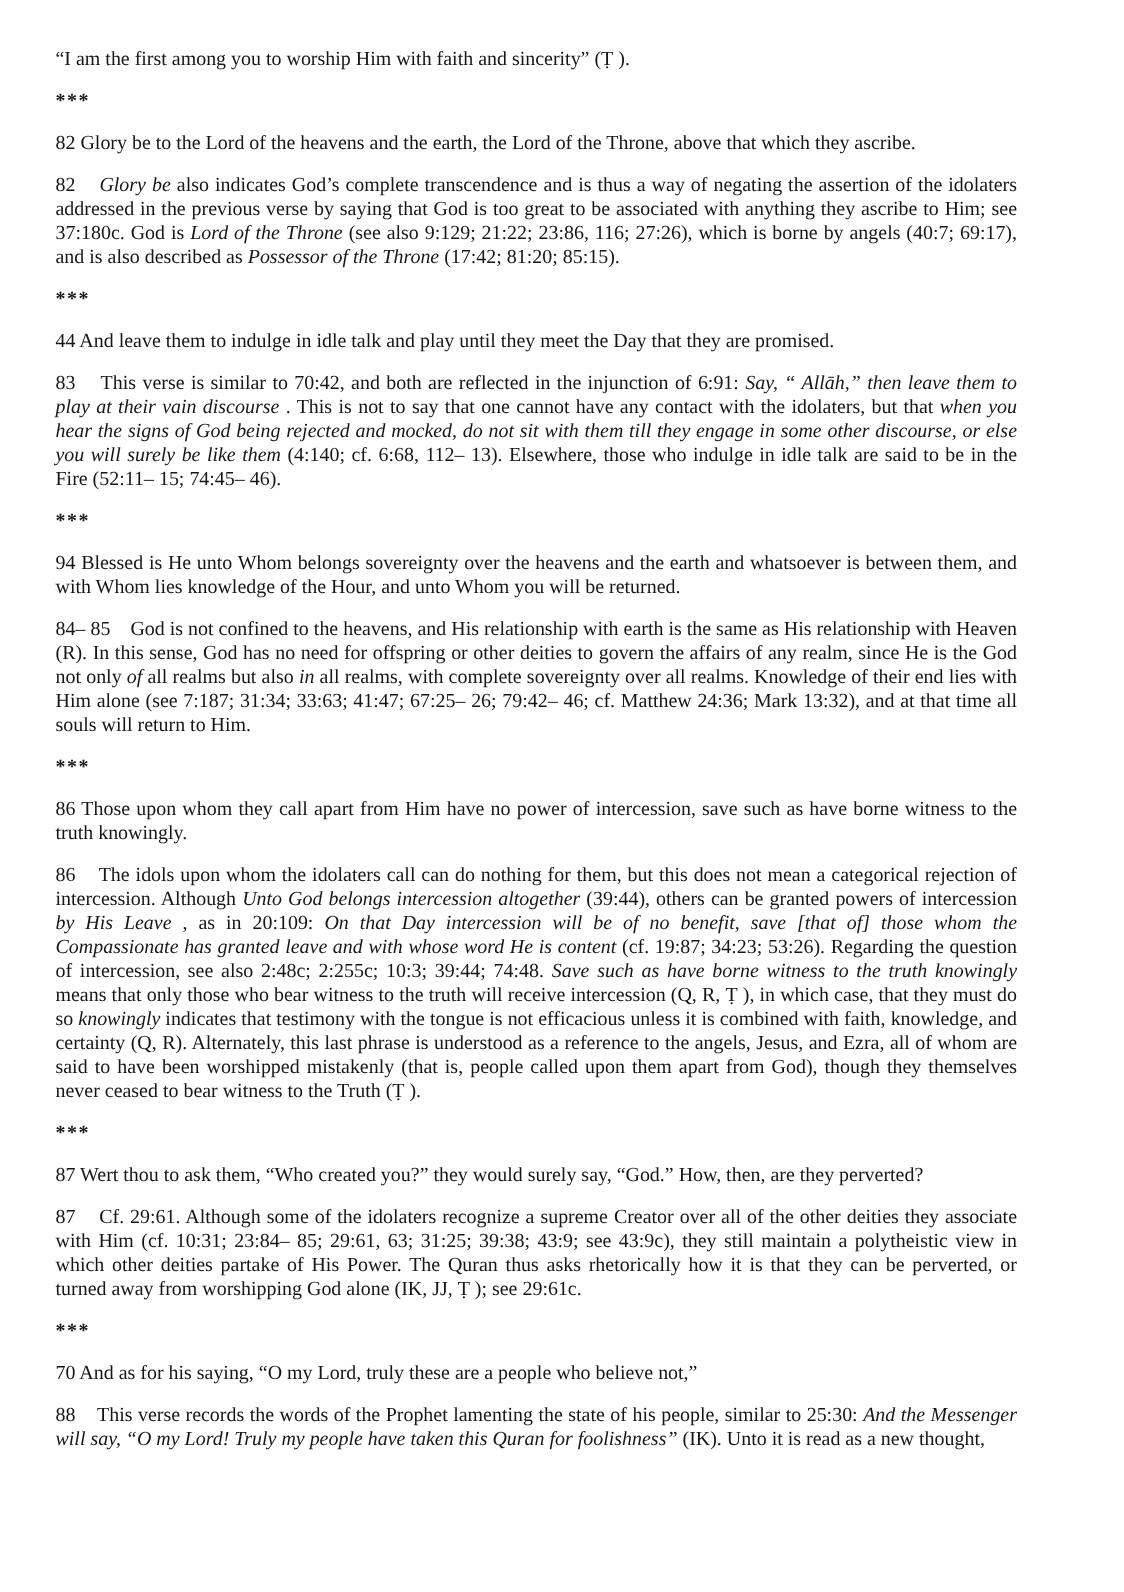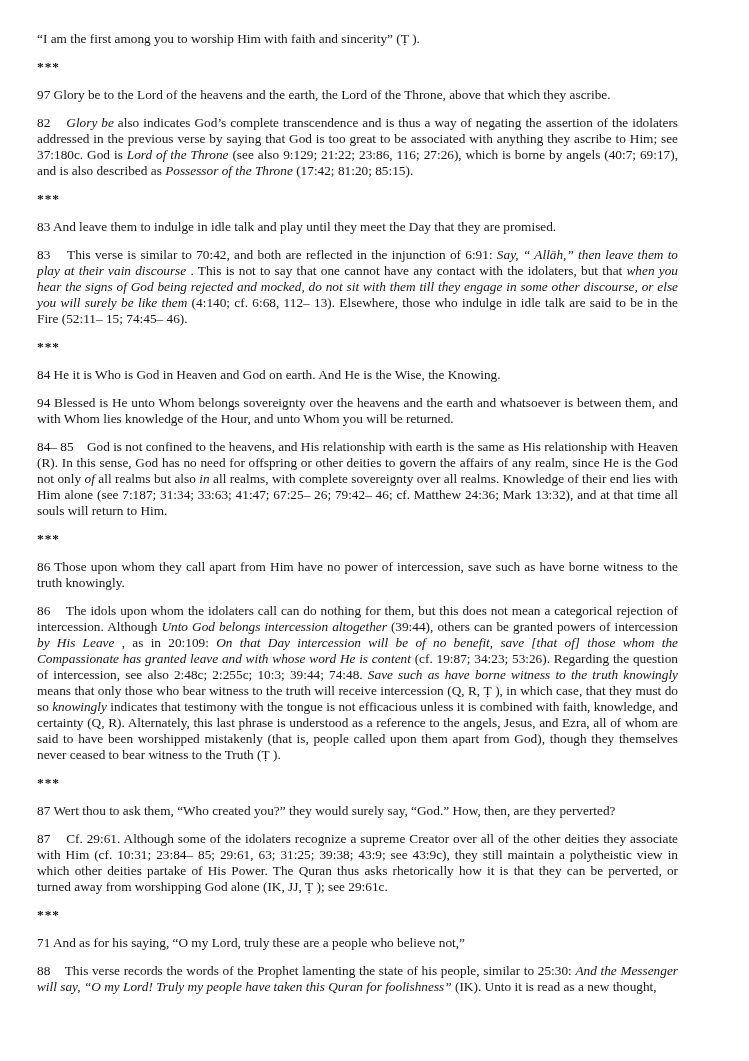--- a/index.html
+++ b/index.html
@@ -35,31 +35,30 @@
   .para i {
     font-style: italic;
   }
 </style>
 </head>
 <body>
 
 <div class="page-text">
   <div class="para"><span>“I am the first among you to worship Him with faith and sincerity” (Ṭ ).</span></div>
   <div class="para separator">***</div>
-  <div class="para"><span>97 Glory be to the Lord of the heavens and the earth, the Lord of the Throne, above that which they ascribe.</span></div>
+  <div class="para"><span>82 Glory be to the Lord of the heavens and the earth, the Lord of the Throne, above that which they ascribe.</span></div>
   <div class="para"><span>82&nbsp;&nbsp;&nbsp; </span><i>Glory be</i><span> also indicates God’s complete transcendence and is thus a way of negating the assertion of the idolaters addressed in the previous verse by saying that God is too great to be associated with anything they ascribe to Him; see 37:180c. God is </span><i>Lord of the Throne</i><span> (see also 9:129; 21:22; 23:86, 116; 27:26), which is borne by angels (40:7; 69:17), and is also described as </span><i>Possessor of the Throne</i><span> (17:42; 81:20; 85:15).</span></div>
   <div class="para separator">***</div>
-  <div class="para"><span>83 And leave them to indulge in idle talk and play until they meet the Day that they are promised.</span></div>
+  <div class="para"><span>44 And leave them to indulge in idle talk and play until they meet the Day that they are promised.</span></div>
   <div class="para"><span>83&nbsp;&nbsp;&nbsp; This verse is similar to 70:42, and both are reflected in the injunction of 6:91: </span><i>Say, “ Allāh,” then leave them to play at their vain discourse</i><span> . This is not to say that one cannot have any contact with the idolaters, but that </span><i>when you hear the signs of God being rejected and mocked, do not sit with them till they engage in some other discourse, or else you will surely be like them</i><span> (4:140; cf. 6:68, 112– 13). Elsewhere, those who indulge in idle talk are said to be in the Fire (52:11– 15; 74:45– 46).</span></div>
   <div class="para separator">***</div>
-  <div class="para"><span>84 He it is Who is God in Heaven and God on earth. And He is the Wise, the Knowing.</span></div>
   <div class="para"><span>94 Blessed is He unto Whom belongs sovereignty over the heavens and the earth and whatsoever is between them, and with Whom lies knowledge of the Hour, and unto Whom you will be returned.</span></div>
   <div class="para"><span>84– 85&nbsp;&nbsp;&nbsp; God is not confined to the heavens, and His relationship with earth is the same as His relationship with Heaven (R). In this sense, God has no need for offspring or other deities to govern the affairs of any realm, since He is the God not only </span><i>of</i><span> all realms but also </span><i>in</i><span> all realms, with complete sovereignty over all realms. Knowledge of their end lies with Him alone (see 7:187; 31:34; 33:63; 41:47; 67:25– 26; 79:42– 46; cf. Matthew 24:36; Mark 13:32), and at that time all souls will return to Him.</span></div>
   <div class="para separator">***</div>
   <div class="para"><span>86 Those upon whom they call apart from Him have no power of intercession, save such as have borne witness to the truth knowingly.</span></div>
   <div class="para"><span>86&nbsp;&nbsp;&nbsp; The idols upon whom the idolaters call can do nothing for them, but this does not mean a categorical rejection of intercession. Although </span><i>Unto God belongs intercession altogether</i><span> (39:44), others can be granted powers of intercession </span><i>by His Leave</i><span> , as in 20:109: </span><i>On that Day intercession will be of no benefit, save [that of] those whom the Compassionate has granted leave and with whose word He is content</i><span> (cf. 19:87; 34:23; 53:26). Regarding the question of intercession, see also 2:48c; 2:255c; 10:3; 39:44; 74:48. </span><i>Save such as have borne witness to the truth knowingly</i><span> means that only those who bear witness to the truth will receive intercession (Q, R, Ṭ ), in which case, that they must do so </span><i>knowingly</i><span> indicates that testimony with the tongue is not efficacious unless it is combined with faith, knowledge, and certainty (Q, R). Alternately, this last phrase is understood as a reference to the angels, Jesus, and Ezra, all of whom are said to have been worshipped mistakenly (that is, people called upon them apart from God), though they themselves never ceased to bear witness to the Truth (Ṭ ).</span></div>
   <div class="para separator">***</div>
   <div class="para"><span>87 Wert thou to ask them, “Who created you?” they would surely say, “God.” How, then, are they perverted?</span></div>
   <div class="para"><span>87&nbsp;&nbsp;&nbsp; Cf. 29:61. Although some of the idolaters recognize a supreme Creator over all of the other deities they associate with Him (cf. 10:31; 23:84– 85; 29:61, 63; 31:25; 39:38; 43:9; see 43:9c), they still maintain a polytheistic view in which other deities partake of His Power. The Quran thus asks rhetorically how it is that they can be perverted, or turned away from worshipping God alone (IK, JJ, Ṭ ); see 29:61c.</span></div>
   <div class="para separator">***</div>
-  <div class="para"><span>71 And as for his saying, “O my Lord, truly these are a people who believe not,”</span></div>
+  <div class="para"><span>70 And as for his saying, “O my Lord, truly these are a people who believe not,”</span></div>
   <div class="para"><span>88&nbsp;&nbsp;&nbsp; This verse records the words of the Prophet lamenting the state of his people, similar to 25:30: </span><i>And the Messenger will say, “O my Lord! Truly my people have taken this Quran for foolishness”</i><span> (IK). Unto it is read as a new thought,</span></div>
 </div>
 
 </body></html>

